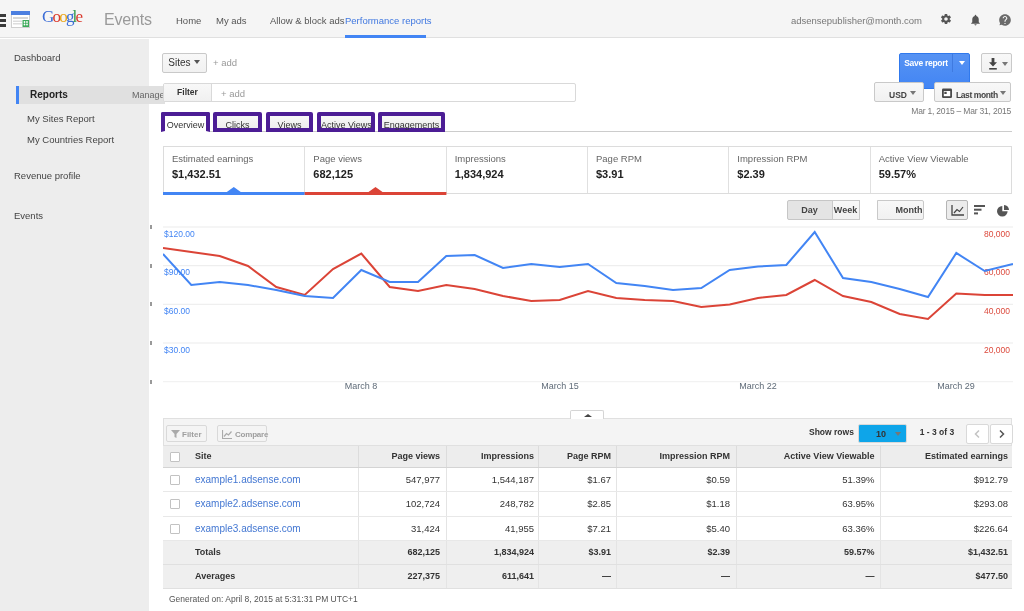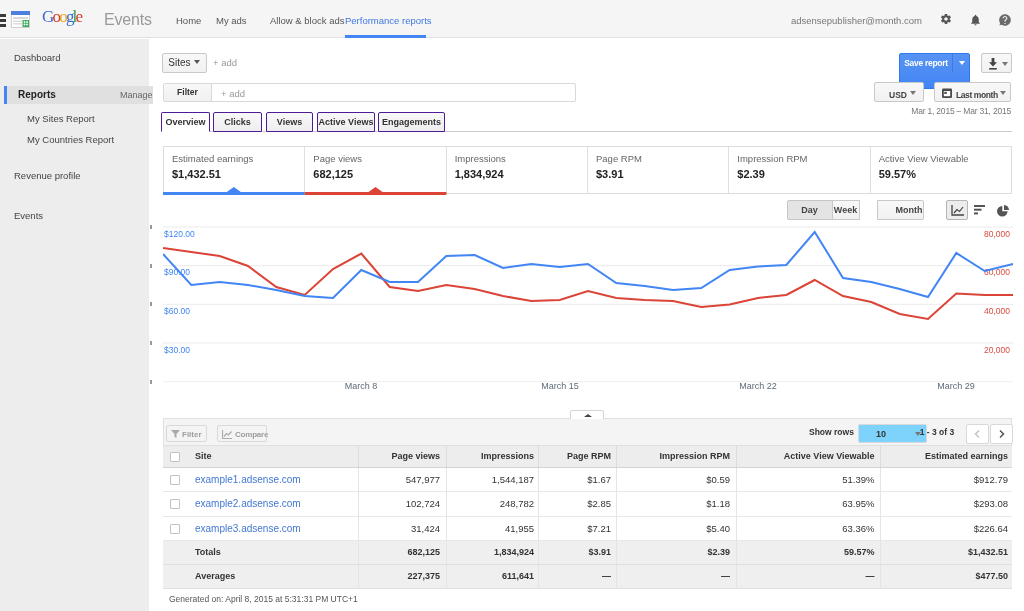--- a/index.html
+++ b/index.html
@@ -8,21 +8,21 @@
 .abs { position:absolute; white-space:nowrap; }
 
 #hdr { position:absolute; left:0; top:0; width:1024px; height:38px; background:#f5f5f5; border-bottom:1px solid #e0e0e0; }
 .navitem { position:absolute; top:15px; font-size:9.5px; color:#555; white-space:nowrap; }
 .gbtn { background:linear-gradient(#f8f8f8,#f1f1f1); border:1px solid #c9c9c9; border-radius:2px; color:#444; font-size:9px; font-weight:bold; white-space:nowrap; }
 .caret { display:inline-block; width:0; height:0; border-left:3.5px solid transparent; border-right:3.5px solid transparent; border-top:4px solid #777; vertical-align:middle; }
 
 #sb { position:absolute; left:0; top:39px; width:149px; height:572px; background:#ededed; }
 .sbitem { position:absolute; font-size:9.5px; color:#444; white-space:nowrap; }
 
-.tab { position:absolute; top:112px; height:20px; line-height:19px; text-align:center; font-size:9px; font-weight:bold; color:#333; white-space:nowrap; background:linear-gradient(#f8f8f8,#eee); border:1px solid #4c1d95; border-radius:2px 2px 0 0; }
+.tab { position:absolute; top:112px; height:20px; line-height:19px; text-align:center; font-size:9px; font-weight:normal; color:#333; white-space:nowrap; background:linear-gradient(#f8f8f8,#eee); border:4px solid #4c1d95; border-radius:2px 2px 0 0; }
 
 #cards { position:absolute; left:163px; top:146px; width:849px; height:48px; border:1px solid #dcdcdc; display:flex; }
 .card { flex:1; border-right:1px solid #e0e0e0; padding:6px 0 0 8px; }
 .card:last-child { border-right:none; }
 .card .lbl { font-size:9.5px; color:#666; white-space:nowrap; }
 .card .val { font-size:11px; font-weight:bold; color:#222; margin-top:4px; }
 
 .trow { position:relative; width:849px; }
 .cell { position:absolute; top:0; height:100%; font-size:9.5px; color:#333; white-space:nowrap; }
 .trow[style*="font-size:9px"] .cell { font-size:9px; }
@@ -70,21 +70,21 @@
   <svg class="abs" style="left:968.5px;top:13px;" width="13" height="14" viewBox="0 0 24 24">
         <path fill="#555" d="M12 22c1.1 0 2-.9 2-2h-4c0 1.1.9 2 2 2zm6-6v-5c0-3.1-1.6-5.6-4.5-6.3V4c0-.8-.7-1.5-1.5-1.5S10.5 3.2 10.5 4v.7C7.6 5.4 6 7.9 6 11v5l-2 2v1h16v-1l-2-2z"></path>
       </svg>
   <svg class="abs" style="left:998px;top:12.5px;" width="14" height="14" viewBox="0 0 24 24">
         <path fill="#6b6b6b" d="M12 2C6.5 2 2 6.5 2 12c0 2 .6 3.9 1.6 5.4L2.5 21l3.8-1C7.9 21.3 9.9 22 12 22c5.5 0 10-4.5 10-10S17.5 2 12 2zm1 17h-2v-2h2v2zm2.1-7.7l-.9.9c-.7.7-1.2 1.3-1.2 2.8h-2v-.5c0-1.1.4-2.1 1.2-2.8l1.2-1.3c.4-.3.6-.8.6-1.4 0-1.1-.9-2-2-2s-2 .9-2 2H8c0-2.2 1.8-4 4-4s4 1.8 4 4c0 .9-.4 1.7-.9 2.3z"></path>
       </svg>
 </div>
 
 <div id="sb">
   <div class="sbitem" style="left:14px;top:13px;">Dashboard</div>
-  <div class="abs" style="left:4px;top:46.5px;width:149px;height:18px;background:#e0e0e0;">
+  <div class="abs" style="left:16px;top:46.5px;width:149px;height:18px;background:#e0e0e0;">
     <div style="position:absolute;left:0;top:0;width:3px;height:18px;background:#4285f4;"></div>
     <div style="position:absolute;left:14px;top:3px;font-size:10px;font-weight:bold;color:#222;">Reports</div>
     <div style="position:absolute;left:116px;top:4px;font-size:9px;color:#666;">Manage</div>
   </div>
   <div class="sbitem" style="left:27px;top:74px;">My Sites Report</div>
   <div class="sbitem" style="left:27px;top:95px;">My Countries Report</div>
   <div class="sbitem" style="left:14px;top:131px;">Revenue profile</div>
   <div class="sbitem" style="left:14px;top:171px;">Events</div>
 </div>
 
@@ -226,21 +226,21 @@
     <span style="position:absolute;left:15px;top:3.5px;font-size:8px;font-weight:bold;color:#9e9e9e;">Filter</span>
   </div>
   <div style="position:absolute;left:53px;top:6px;width:50px;height:17px;border:1px solid #d9d9d9;border-radius:2px;">
     <svg style="position:absolute;left:4px;top:4px;" width="10" height="9" viewBox="0 0 10 9">
           <path fill="none" stroke="#aaa" stroke-width="1.2" d="M0.5 0 V8.5 H10"></path>
           <path fill="none" stroke="#aaa" stroke-width="1.2" d="M2 6.5 L4.5 3.5 L6.5 5 L9.5 1.5"></path>
         </svg>
     <span style="position:absolute;left:17px;top:3.5px;font-size:8px;font-weight:bold;color:#9e9e9e;letter-spacing:-0.2px;">Compare</span>
   </div>
   <div style="position:absolute;left:645px;top:8px;font-size:8.5px;font-weight:bold;color:#333;">Show rows</div>
-  <div style="position:absolute;left:694px;top:5px;width:69px;height:19px;background:#7dd3fc;border:1px solid #d9d9d9;border-radius:2px;">
+  <div style="position:absolute;left:694px;top:5px;width:49px;height:19px;background:#0ea5e9;border:1px solid #d9d9d9;border-radius:2px;">
     <span style="position:absolute;left:17px;top:4px;font-size:9px;font-weight:bold;color:#333;">10</span>
     <span class="caret" style="position:absolute;right:5px;top:7px;"></span>
   </div>
   <div style="position:absolute;left:750px;top:8px;width:46px;text-align:center;font-size:8.5px;font-weight:bold;color:#333;">1 - 3 of 3</div>
   <div style="position:absolute;left:802px;top:4.5px;width:23px;height:20px;background:#fff;border:1px solid #d9d9d9;border-radius:2px;">
     <svg style="position:absolute;left:7px;top:5px;" width="6" height="8" viewBox="0 0 6 8">
           <path fill="none" stroke="#c3c3c3" stroke-width="1.5" d="M5 0.5 L1.5 4 L5 7.5"></path>
         </svg>
   </div>
   <div style="position:absolute;left:826px;top:4.5px;width:23px;height:20px;background:#fff;border:1px solid #d9d9d9;border-radius:2px;">

